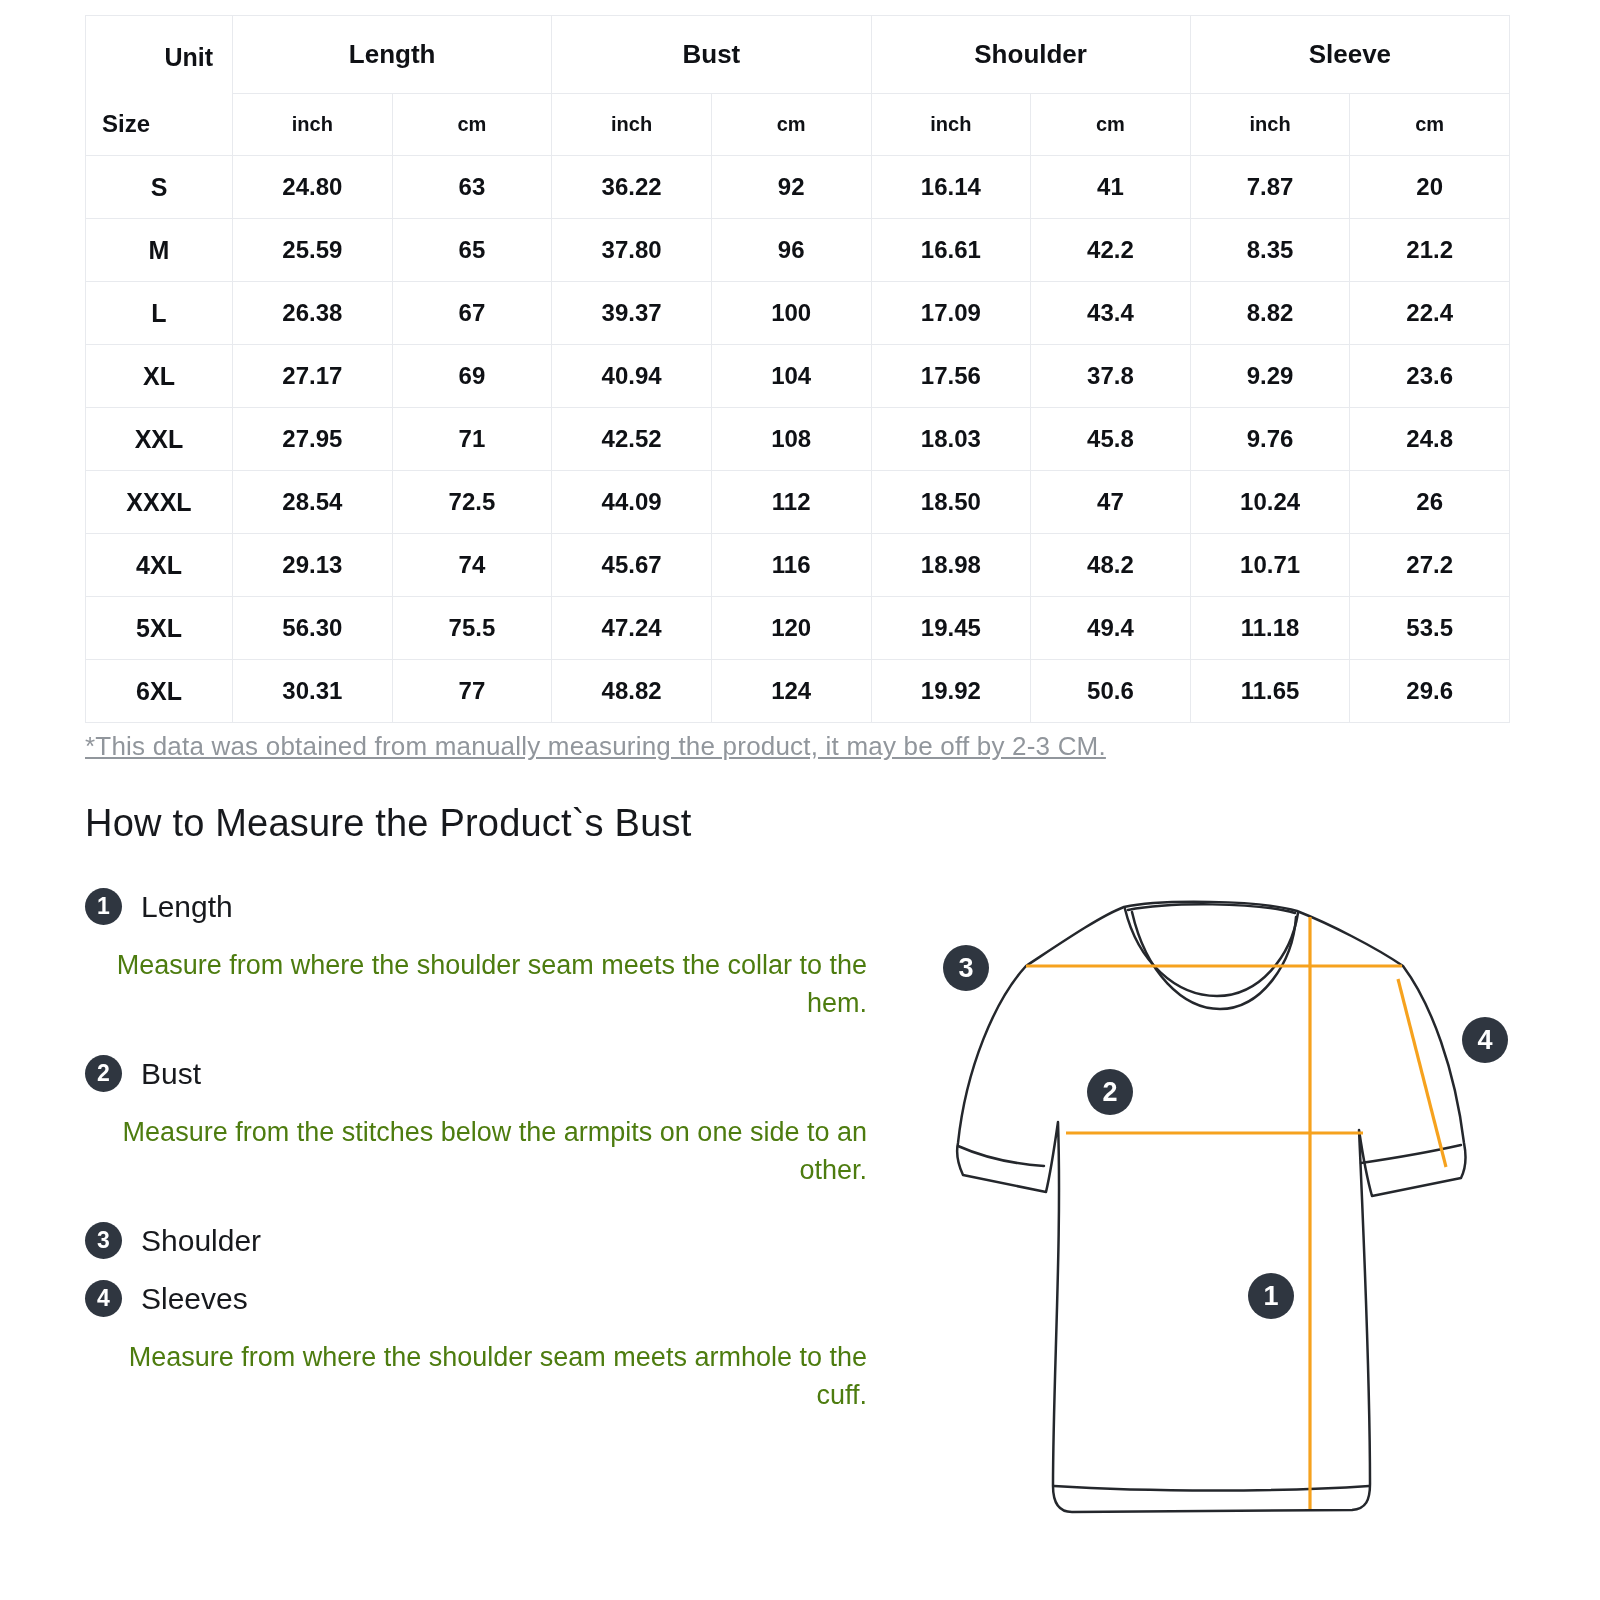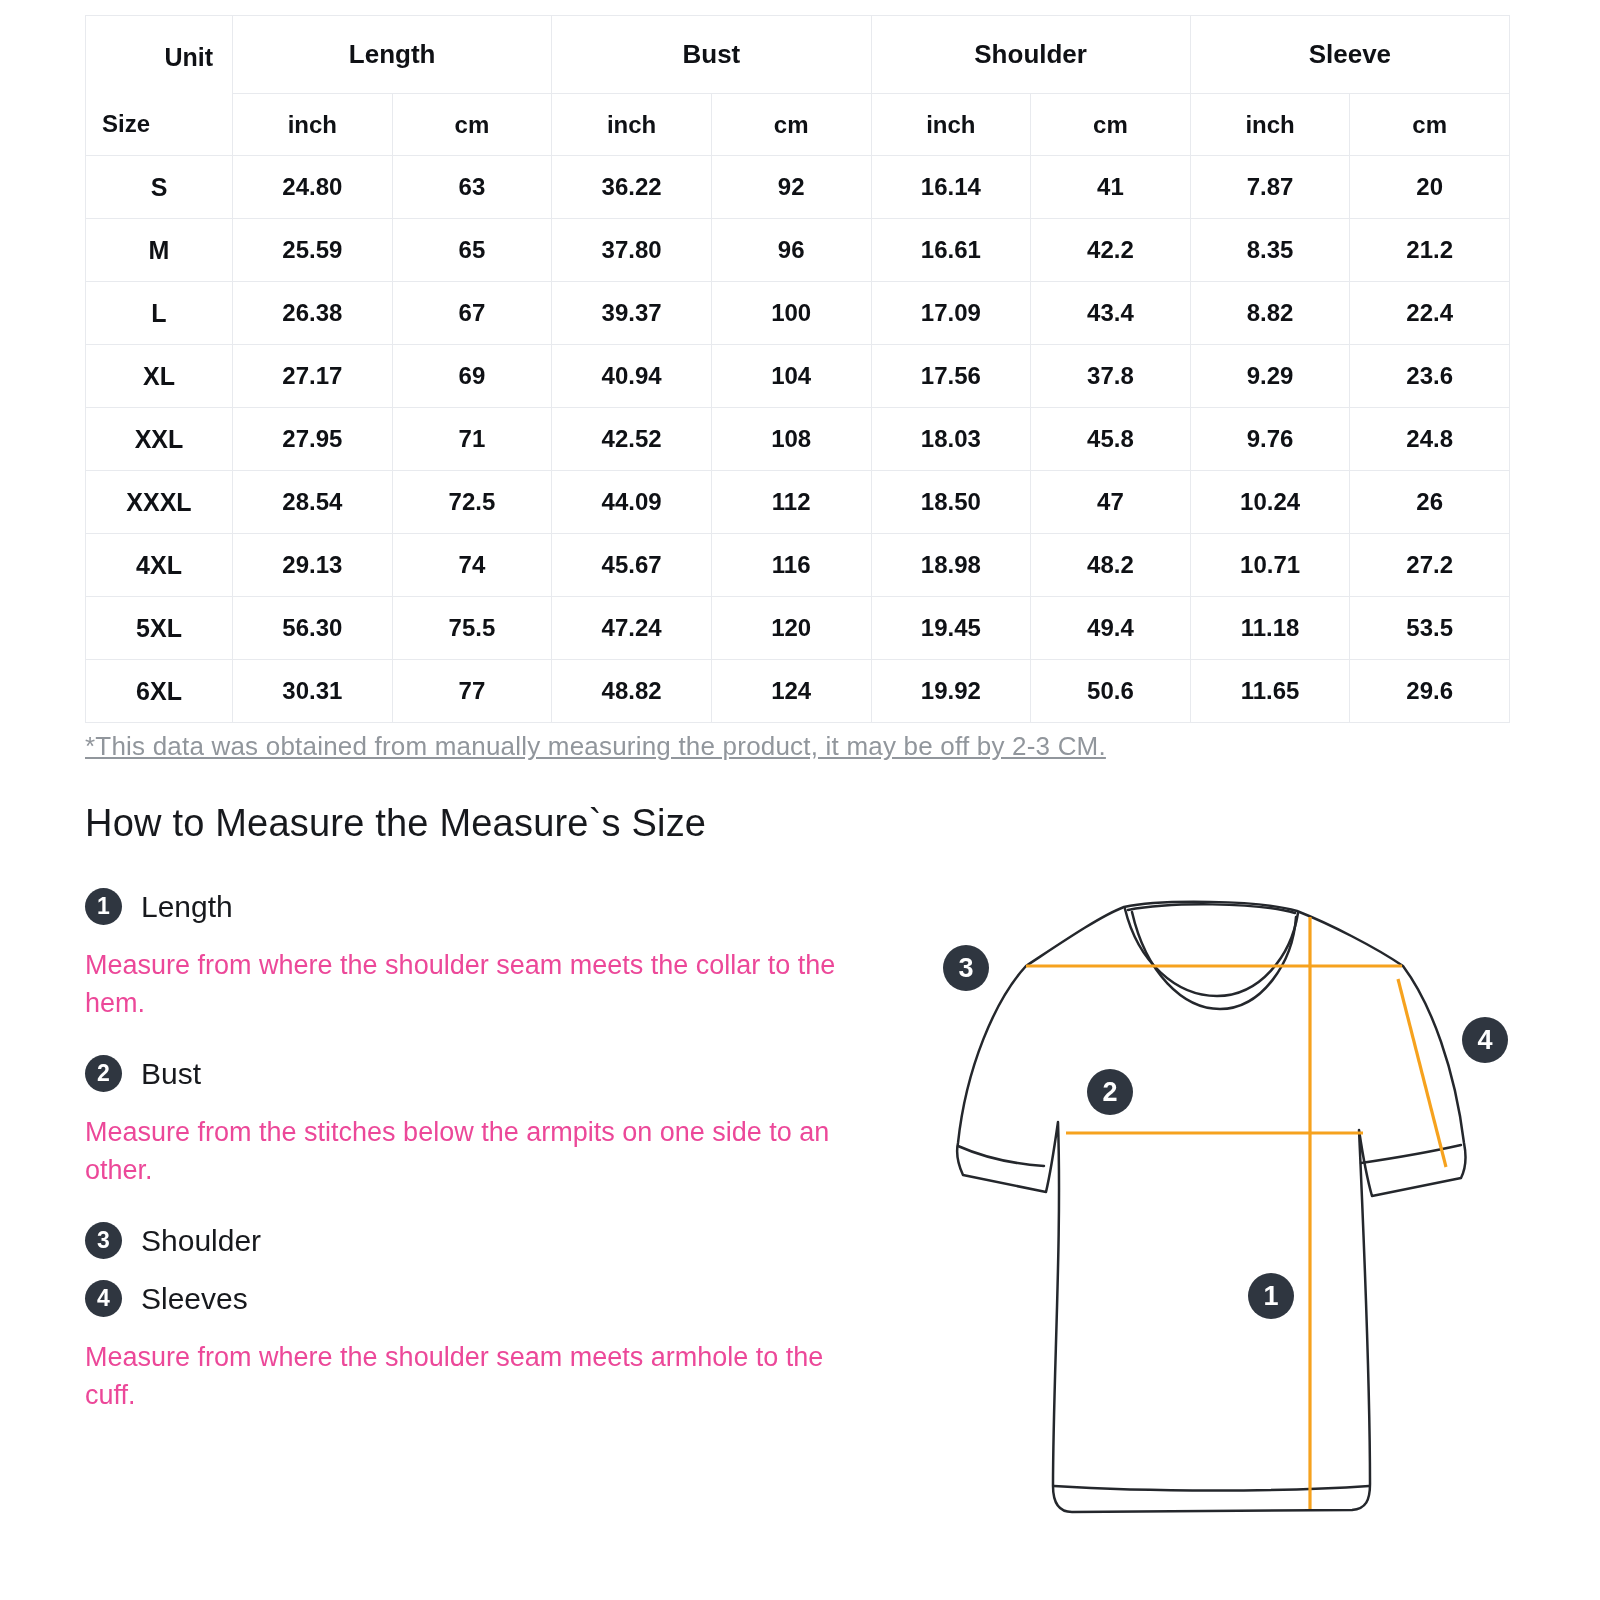--- a/index.html
+++ b/index.html
@@ -12,21 +12,21 @@
   
   .size-table{
     position:absolute;left:85px;top:15px;width:1425px;
     border-collapse:collapse;table-layout:fixed;background:#a21caf;
   }
   .size-table th,.size-table td{
     border:1px solid #E8EAEE;text-align:center;vertical-align:middle;
     font-weight:bold;color:#0f1115;padding:0;background:#fff;
   }
   .size-table .group{height:77px;font-size:26px;}
-  .size-table .unit{height:61px;font-size:24px;}
+  .size-table .unit{height:61px;font-size:20px;}
   .size-table tbody th,.size-table tbody td{height:62px;font-size:24px;}
   .size-table tbody th{font-size:25px;}
   .col-size{width:147px;}
   .corner{position:relative;
     background-image:linear-gradient(to bottom right,
       transparent calc(50% - 1px),#DCE0E5 calc(50% - 1px),
       #DCE0E5 calc(50% + 1px),transparent calc(50% + 1px));
   }
   .corner-top{position:absolute;top:27px;right:19px;font-size:25px;font-weight:bold;}
   .corner-bottom{position:absolute;bottom:17px;left:16px;font-size:24px;font-weight:bold;}
@@ -45,21 +45,21 @@
   }
   .step{margin:0;}
   .step-head{display:flex;align-items:center;margin:0 0 21px 0;}
   .step-num{
     width:37px;height:37px;border-radius:50%;background:#2F3640;color:#ffffff;
     font-size:23px;font-weight:bold;display:flex;align-items:center;justify-content:center;
     flex:0 0 37px;
   }
   .step-label{font-size:30px;color:#17191d;margin-left:19px;}
   .step-desc{
-    margin:0 0 33px 0;width:782px;font-size:27px;line-height:38px;color:#ec4899;
+    margin:0 0 33px 0;width:782px;font-size:27px;line-height:38px;color:#4d7c0f;text-align:right;
   }
 
   
   .diagram{position:absolute;left:900px;top:860px;width:620px;height:690px;}
   .diagram svg{display:block;}
 </style>
 </head>
 <body>
 
 <table class="size-table">
@@ -216,21 +216,21 @@
         <td>50.6</td>
         <td>11.65</td>
         <td>29.6</td>
       </tr>
     </tbody>
 </table>
 
 <div class="footnote">*This data was obtained from manually measuring the product, it may be off by 2-3 CM.</div>
 
 <section class="guide">
-  <h2 class="guide-title">How to Measure the Measure`s Size</h2>
+  <h2 class="guide-title">How to Measure the Product`s Bust</h2>
   <div class="steps">
 
       <div class="step">
         <div class="step-head">
           <span class="step-num">1</span>
           <span class="step-label">Length</span>
         </div>
         <p class="step-desc">Measure from where the shoulder seam meets the collar to the hem.</p>
       </div>
 

